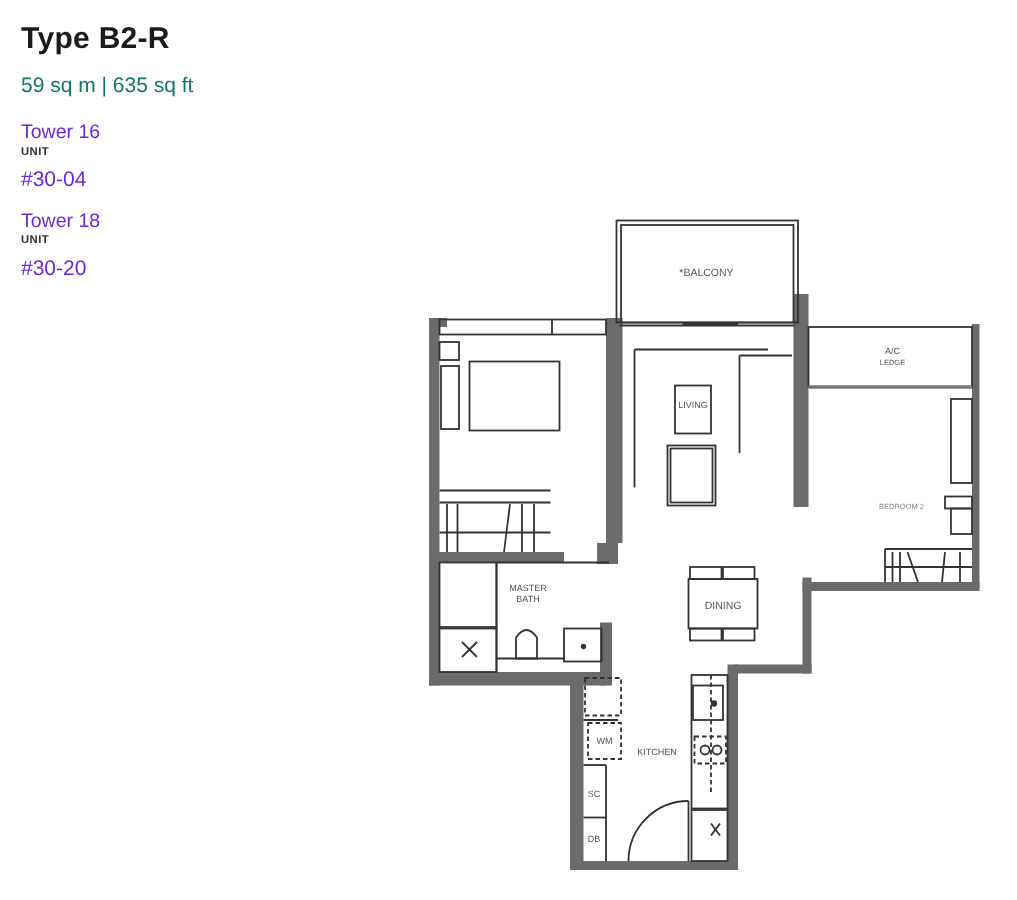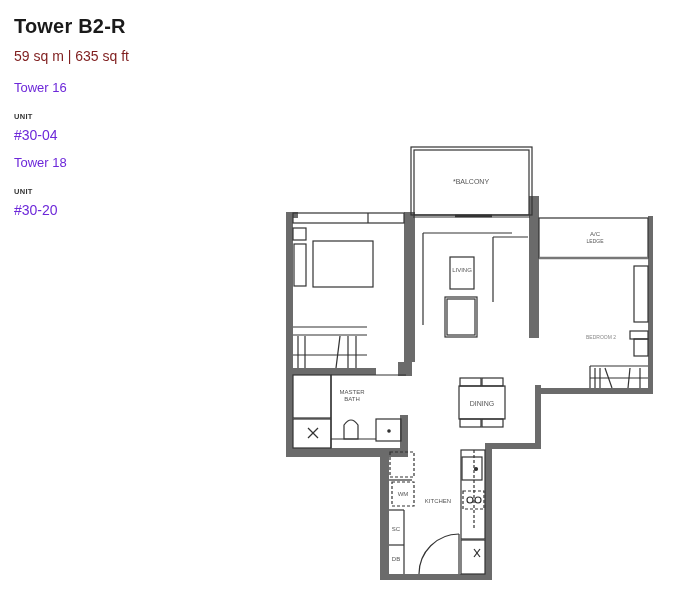--- a/index.html
+++ b/index.html
@@ -1,33 +1,33 @@
 <!DOCTYPE html>
 <html><head>
   <meta charset="utf-8">
   <style>
     html, body { margin: 0; padding: 0; background: #ffffff; }
     body { width: 678px; height: 600px; position: relative; overflow: hidden; font-family: "Liberation Sans", sans-serif; color: #1a1a1a; }
     .info { position: absolute; left: 14px; top: 14px; }
     .title { font-size: 20px; font-weight: bold; letter-spacing: 0.2px; margin: 0; line-height: 24px; }
-    .area { font-size: 14px; margin-top: 10px; line-height: 16px; color: #7f1d1d; }
+    .area { font-size: 14px; margin-top: 10px; line-height: 16px; color: #0f766e; }
     .inclusive { font-size: 8.5px; font-weight: bold; margin-top: 6px; letter-spacing: 0.1px; color: #222; }
     .tower-block { margin-top: 16px; }
     .tower-block + .tower-block { margin-top: 12px; }
     .tower { font-size: 13px; line-height: 16px; color: #6d28d9; }
-    .unit-label { font-size: 7.5px; font-weight: bold; margin-top: 16px; color: #333; letter-spacing: 0.3px; }
+    .unit-label { font-size: 7.5px; font-weight: bold; margin-top: 0; color: #333; letter-spacing: 0.3px; }
     .unit-no { font-size: 14px; margin-top: 6px; color: #6d28d9; line-height: 16px; }
     svg.plan { position: absolute; left: 0; top: 0; }
     .lbl { font-family: "Liberation Sans", sans-serif; fill: #555; }
   </style>
 </head>
 <body>
 
 <div class="info">
-  <h1 class="title">Tower B2-R</h1>
+  <h1 class="title">Type B2-R</h1>
   <div class="area">59 sq m | 635 sq ft</div>
 
   <div class="tower-block">
     <div class="tower">Tower 16</div>
     <div class="unit-label">UNIT</div>
     <div class="unit-no">#30-04</div>
   </div>
   <div class="tower-block">
     <div class="tower">Tower 18</div>
     <div class="unit-label">UNIT</div>

